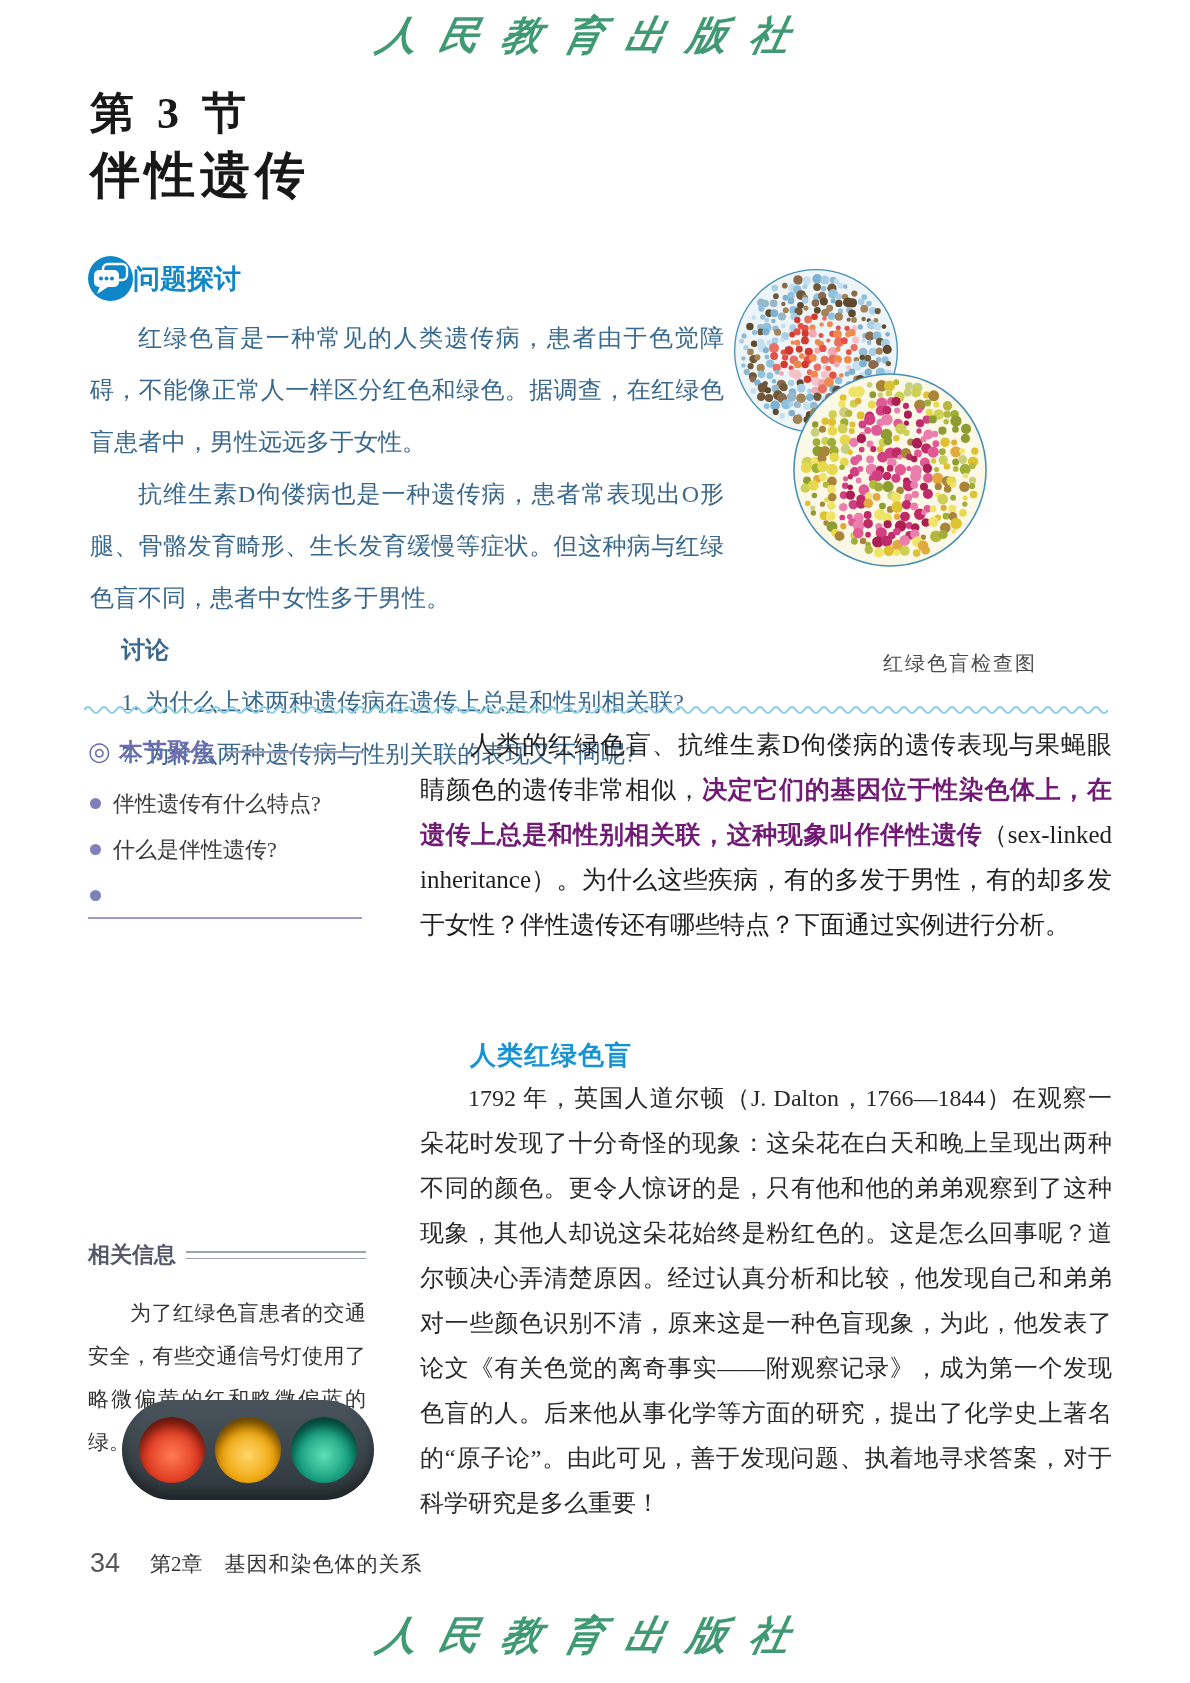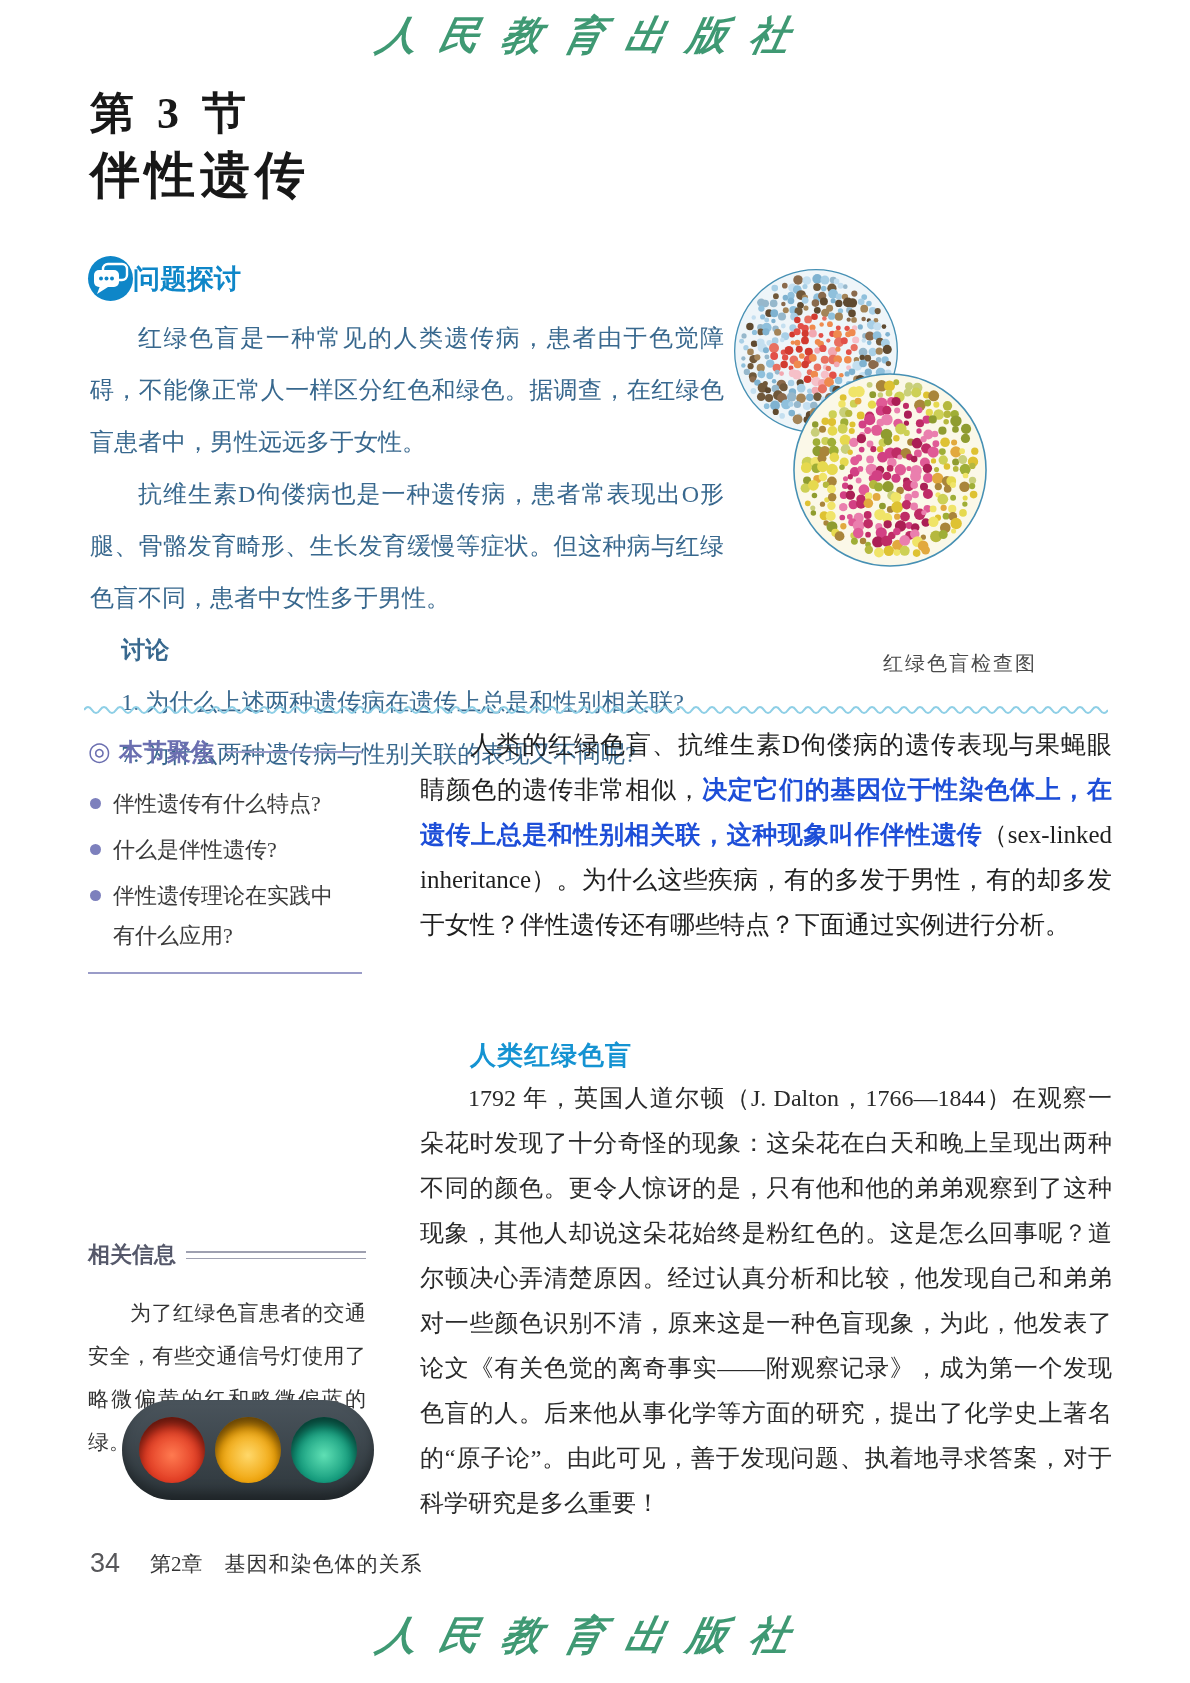--- a/index.html
+++ b/index.html
@@ -47,21 +47,21 @@
   .focus-list{margin-top:16px;}
   .focus-item{display:flex;margin-bottom:6px;}
   .focus-bullet{width:11px;height:11px;border-radius:50%;background:#7d80bd;flex:0 0 auto;
                 margin:14px 12px 0 2px;}
   .focus-text{font-size:22px;line-height:40px;color:#3a3a3a;width:240px;}
   .focus-bottom{height:2px;background:#9a9cc8;margin-top:16px;}
 
   
   .main-intro{position:absolute;left:420px;top:722px;width:692px;font-size:25px;line-height:45px;
               color:#1f1f1f;text-align:justify;text-indent:2em;}
-  .main-intro b{color:#1d4ed8;}
+  .main-intro b{color:#701a75;}
   .sub-heading{position:absolute;left:470px;top:1038px;font-family:"Liberation Sans",sans-serif;
                font-size:26px;font-weight:700;color:#1593d2;letter-spacing:1px;}
   .main-body{position:absolute;left:420px;top:1076px;width:692px;font-size:24px;line-height:45px;
              color:#2a2a2a;text-align:justify;text-indent:2em;}
 
   
   .related{position:absolute;left:88px;top:1240px;width:278px;}
   .related-header{display:flex;align-items:center;}
   .related-title{font-family:"Liberation Sans",sans-serif;font-size:22px;font-weight:700;color:#55586a;}
   .related-rule{flex:1;margin-left:10px;height:5px;border-top:2px solid #9ea0b0;
@@ -712,21 +712,20 @@
       <div class="focus-item">
         <span class="focus-bullet"></span>
         <span class="focus-text">伴性遗传有什么特点?</span>
       </div>
       <div class="focus-item">
         <span class="focus-bullet"></span>
         <span class="focus-text">什么是伴性遗传?</span>
       </div>
       <div class="focus-item">
         <span class="focus-bullet"></span>
-        <span class="focus-text">伴性遗传理论在实践中有什么应用?</span>
       </div>
     </div>
     <div class="focus-bottom"></div>
   </div>
 
   <div class="main-intro"><span>人类的红绿色盲、抗维生素D佝偻病的遗传表现与果蝇眼睛颜色的遗传非常相似，</span><b>决定它们的基因位于性染色体上，在遗传上总是和性别相关联，这种现象叫作伴性遗传</b><span>（sex-linked inheritance）。为什么这些疾病，有的多发于男性，有的却多发于女性？伴性遗传还有哪些特点？下面通过实例进行分析。</span></div>
 
   <div class="sub-heading">人类红绿色盲</div>
 
   <div class="main-body">1792 年，英国人道尔顿（J. Dalton，1766—1844）在观察一朵花时发现了十分奇怪的现象：这朵花在白天和晚上呈现出两种不同的颜色。更令人惊讶的是，只有他和他的弟弟观察到了这种现象，其他人却说这朵花始终是粉红色的。这是怎么回事呢？道尔顿决心弄清楚原因。经过认真分析和比较，他发现自己和弟弟对一些颜色识别不清，原来这是一种色盲现象，为此，他发表了论文《有关色觉的离奇事实——附观察记录》，成为第一个发现色盲的人。后来他从事化学等方面的研究，提出了化学史上著名的“原子论”。由此可见，善于发现问题、执着地寻求答案，对于科学研究是多么重要！</div>

